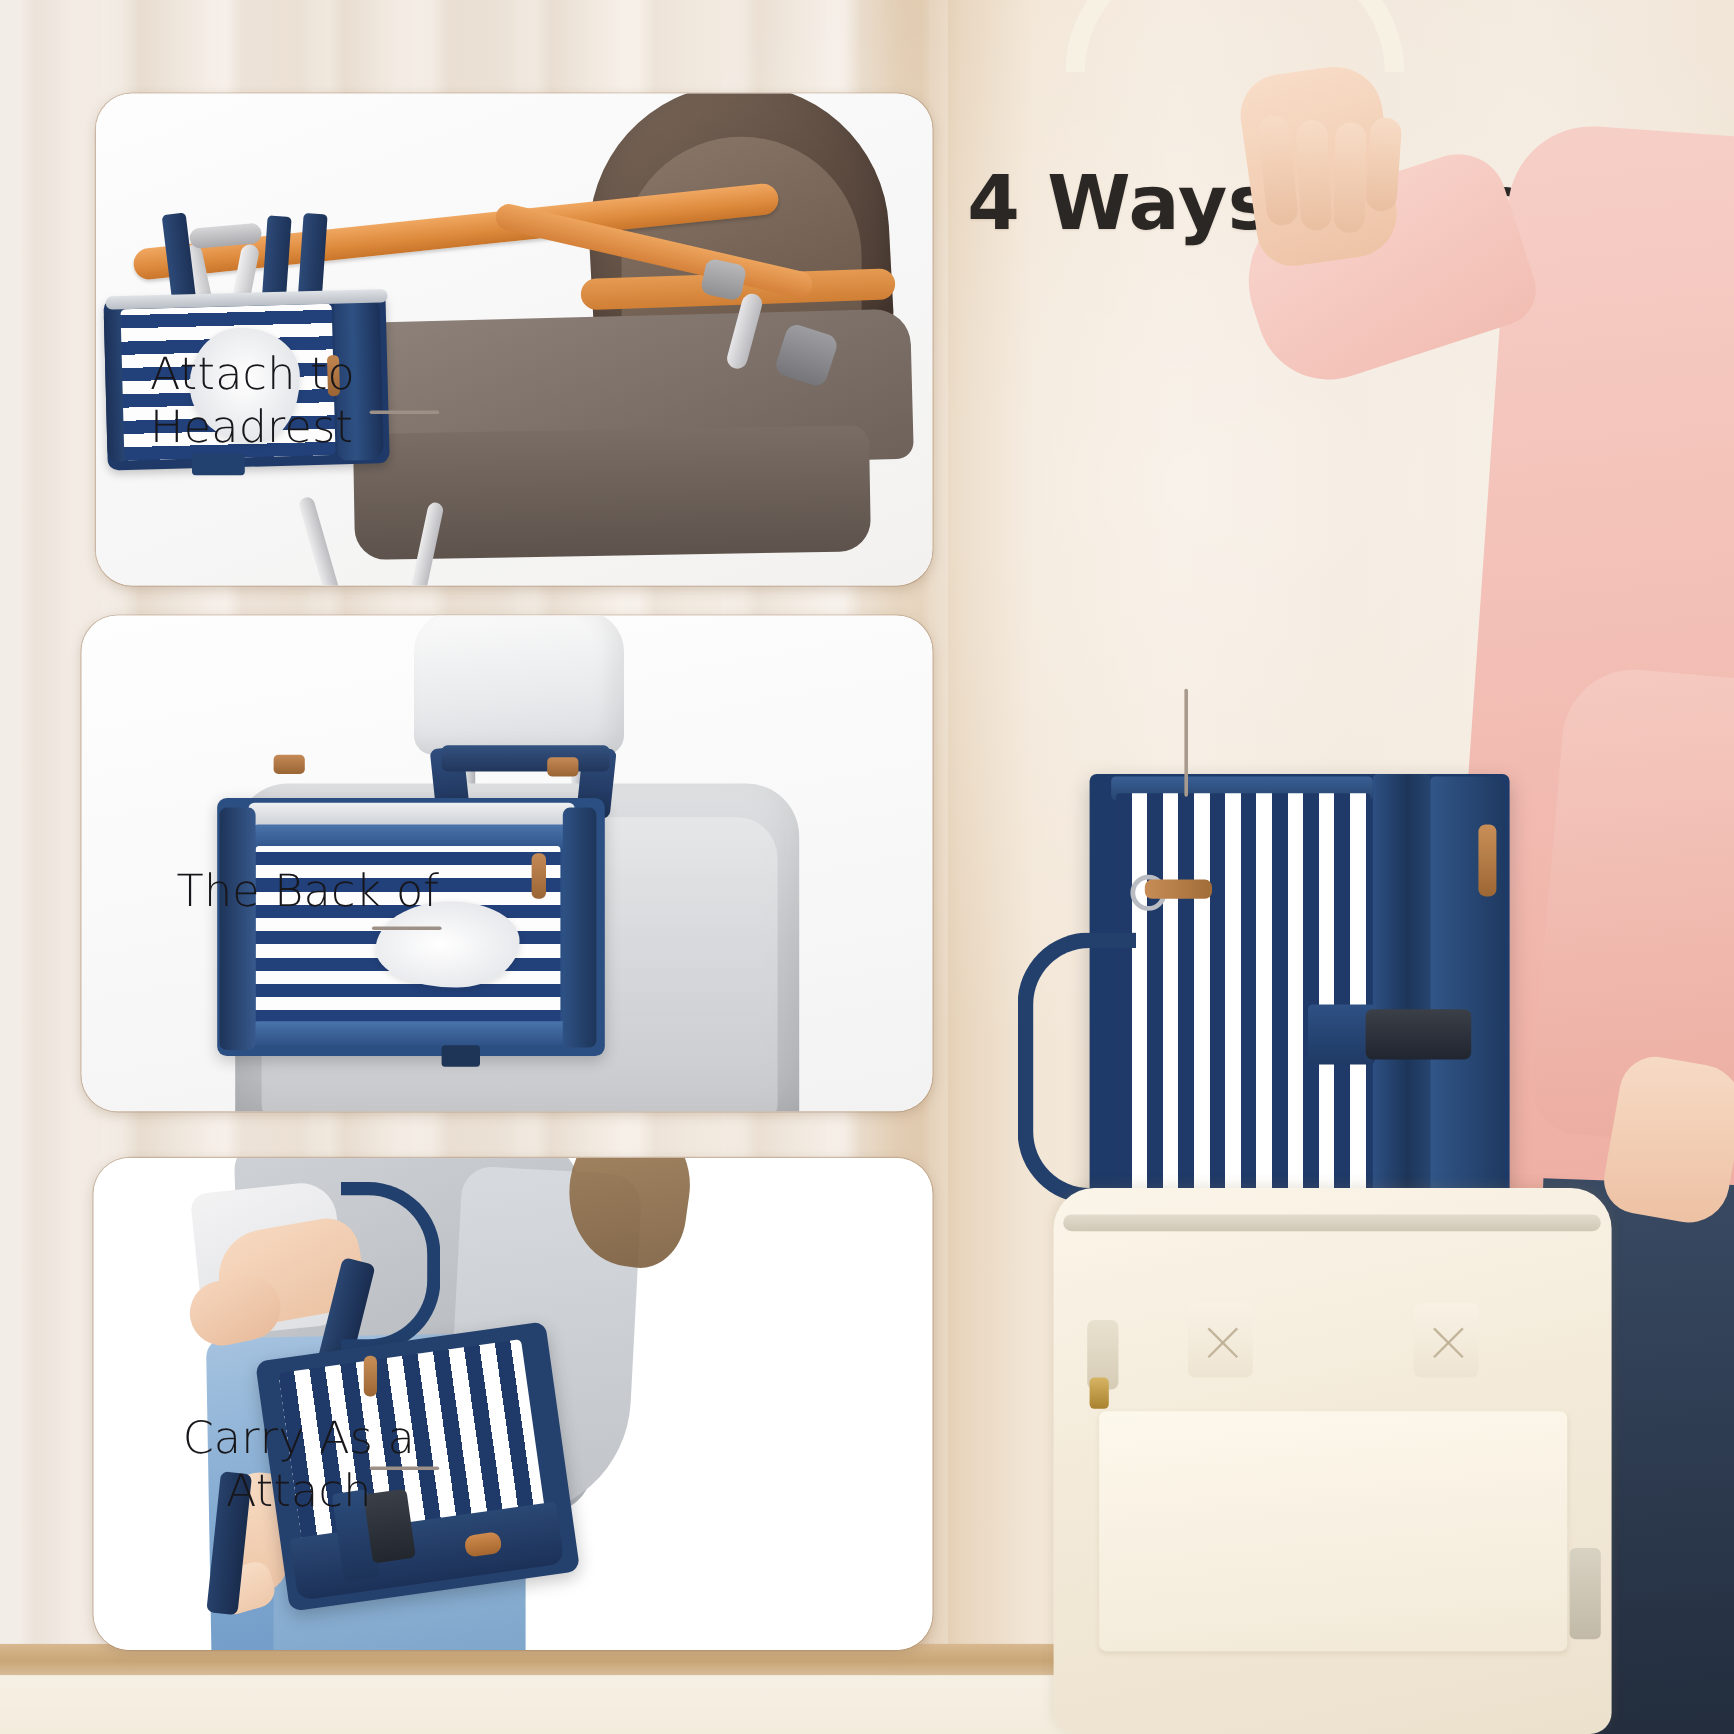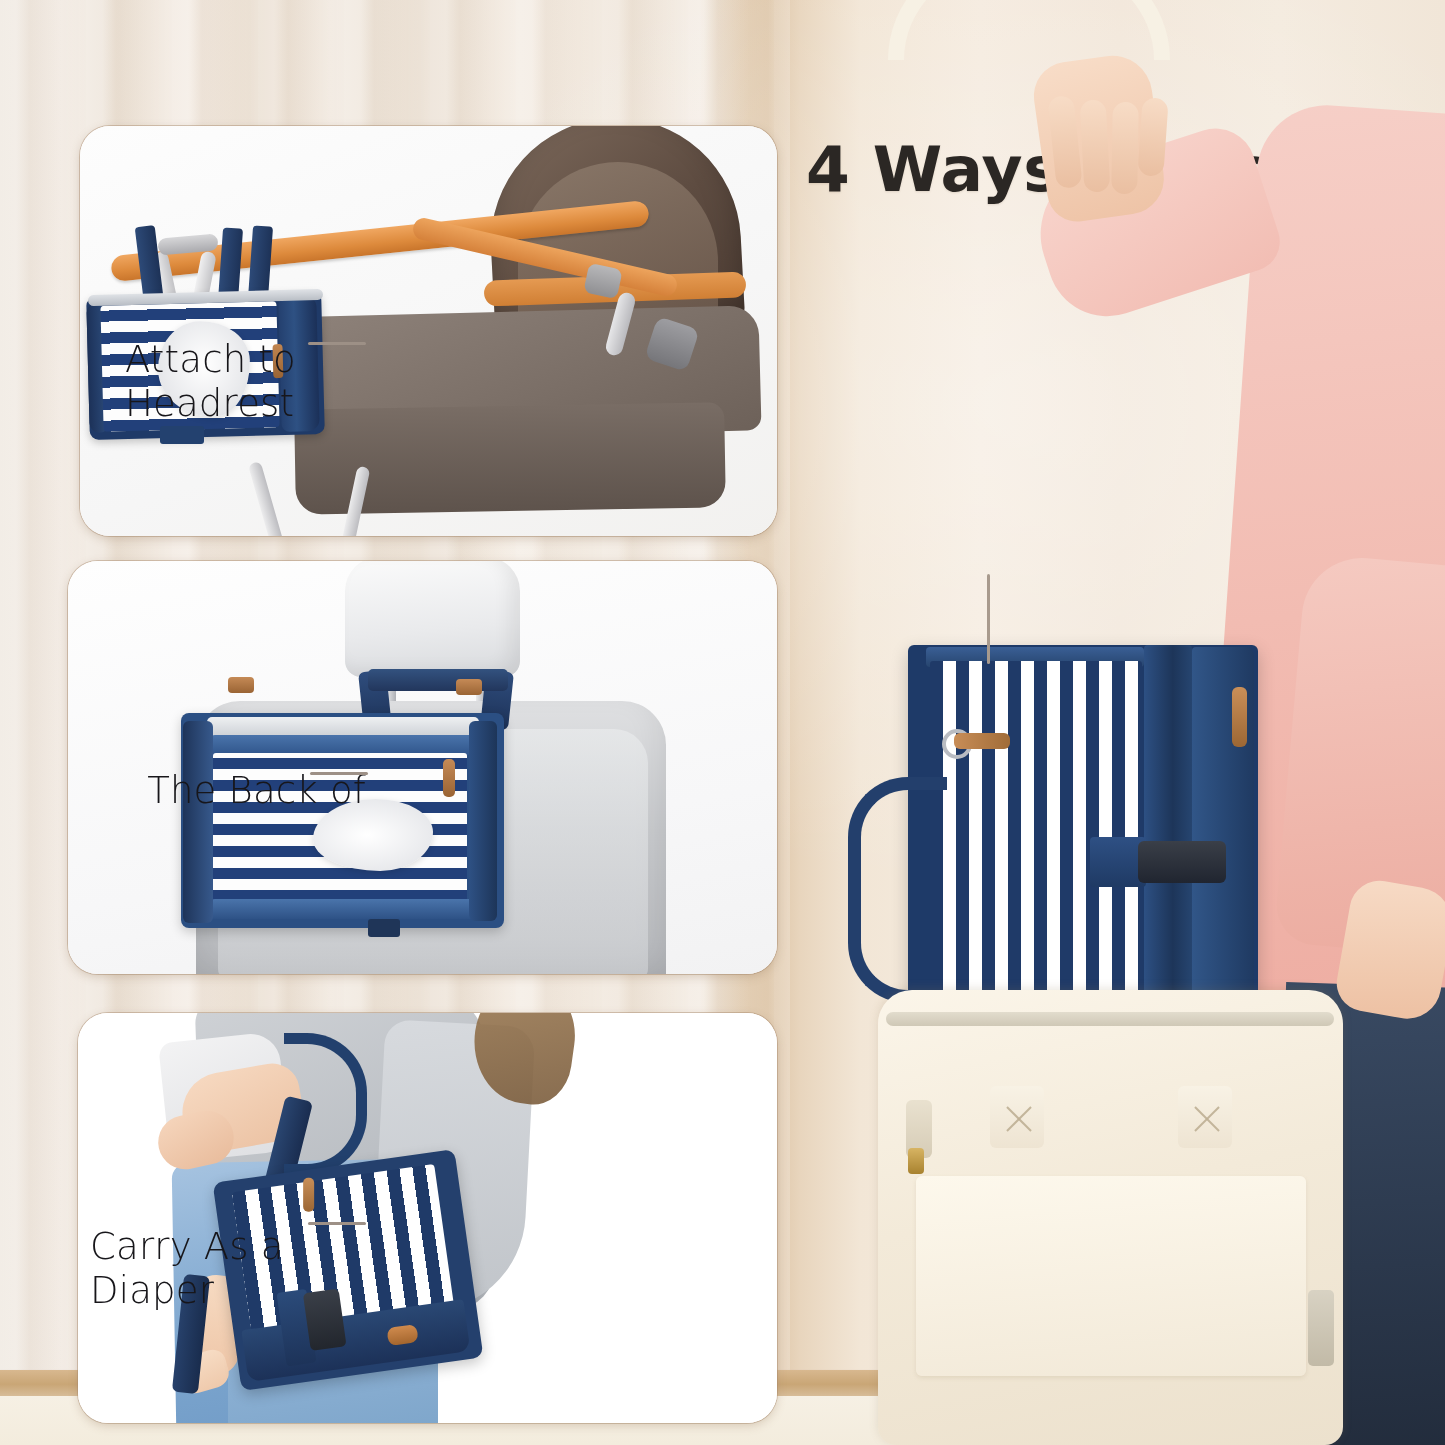--- a/index.html
+++ b/index.html
@@ -41,21 +41,21 @@
     position:absolute;left:806px;top:133px;
     font-size:63px;font-weight:700;letter-spacing:.5px;
     color:#2b2724;white-space:nowrap;
     font-family:"DejaVu Sans","Liberation Sans",sans-serif;
     text-shadow:0 1px 2px rgba(120,100,80,.18);
   }
 
   
   .card{position:absolute;background:#fff;border-radius:30px;
     box-shadow:0 3px 10px rgba(150,120,90,.30),0 0 0 1px rgba(170,140,110,.45);
-    overflow:hidden;margin-top:48px;}
+    overflow:hidden;}
   #card1{left:80px;top:78px;width:697px;height:410px;}
   #card2{left:68px;top:513px;width:709px;height:413px;}
   #card3{left:78px;top:965px;width:699px;height:410px;}
 
   .cardlabel{position:absolute;color:#17161a;font-weight:300;
     font-size:37px;line-height:1.18;letter-spacing:.2px;z-index:6;
     font-family:"DejaVu Sans","Liberation Sans",sans-serif;}
   .leader{position:absolute;height:3px;background:#9d9086;border-radius:2px;z-index:6;}
   .leader-v{position:absolute;width:3px;background:#a89a8d;border-radius:2px;z-index:6;}
 
@@ -398,23 +398,23 @@
     <div class="p3-handle"></div>
     <div class="p3-clutch">
       <div class="p3-face stripe-navy"></div>
       <div class="p3-flap"></div>
       <div class="p3-buckleband"></div>
       <div class="p3-buckle"></div>
       <div class="p3-logo"></div>
       <div class="p3-leather"></div>
     </div>
 
-    <div class="cardlabel" style="left:12px;top:212px;width:270px;">
+    <div class="cardlabel" style="left:36px;top:212px;text-align:center;width:270px;">
       <div>Carry As a</div>
-      <div>Diaper</div>
+      <div>Attach</div>
     </div>
   </div>
   <div class="leader" style="left:308px;top:1222px;width:58px;"></div>
 
   <div class="rs">
     <div class="rs-body"></div>
     <div class="rs-arm-up"></div>
     <div class="rs-arm-low"></div>
     <div class="rs-jeans"></div>
 

